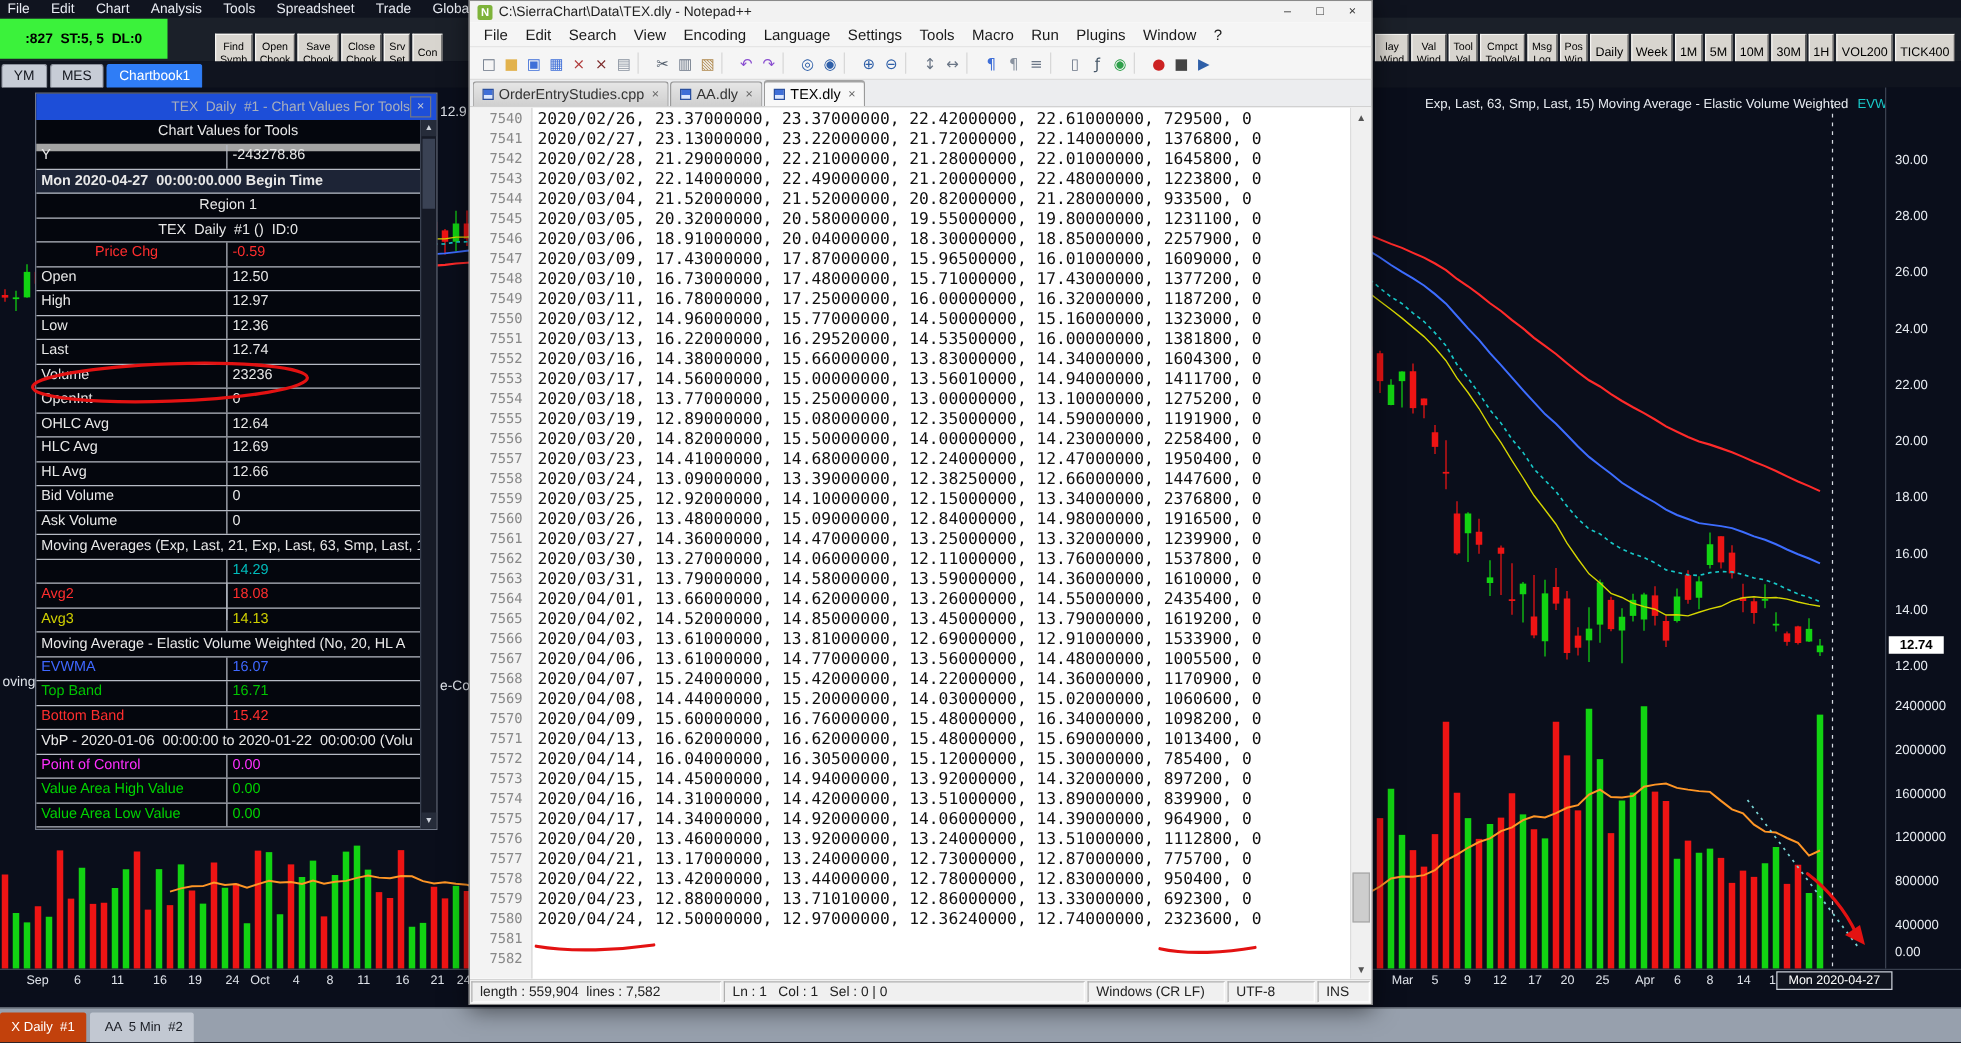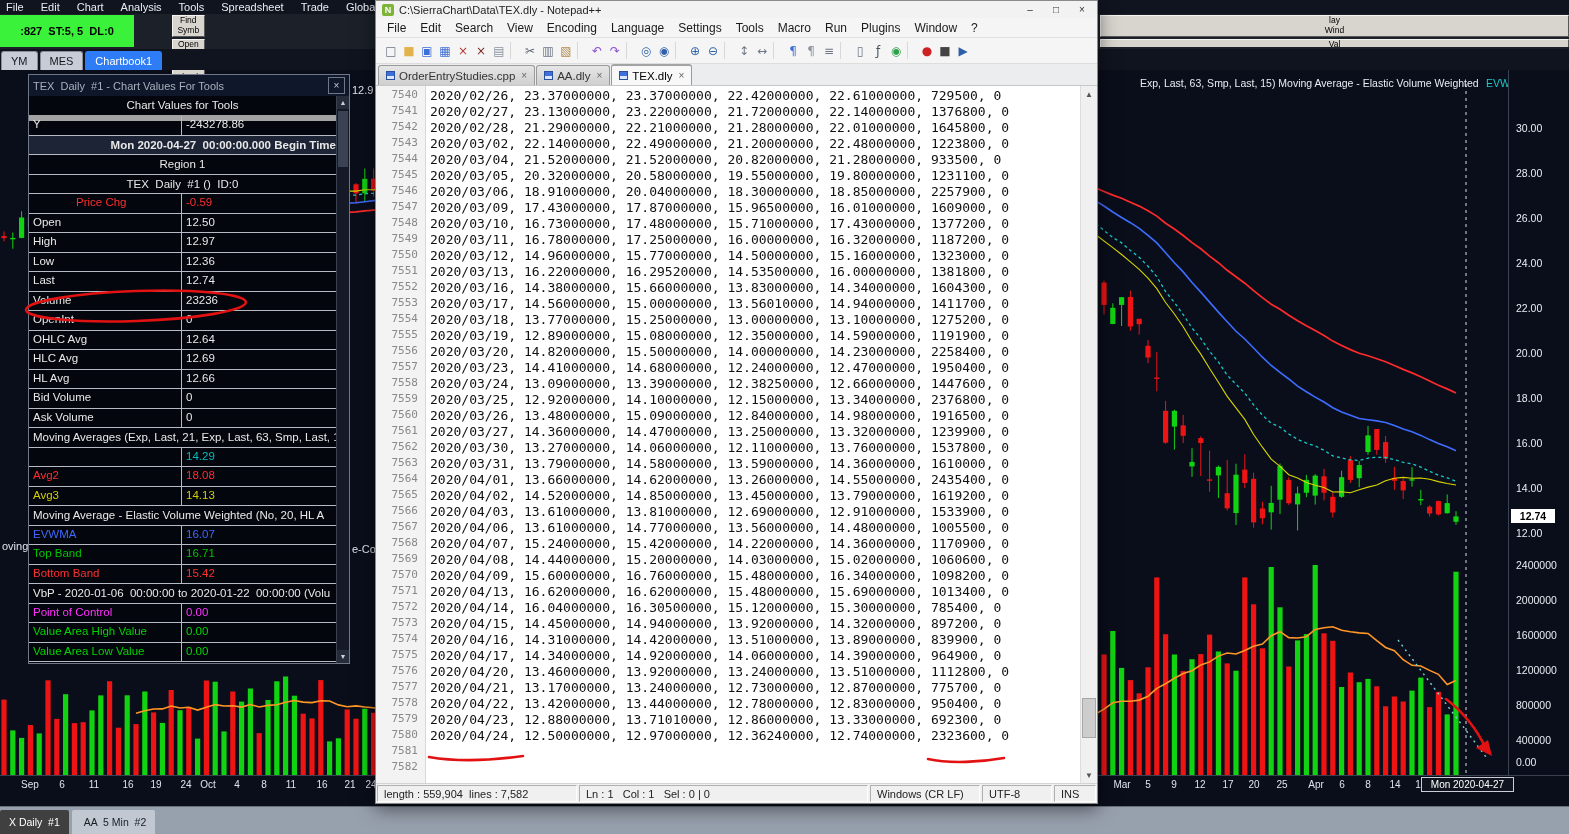--- a/index.html
+++ b/index.html
@@ -5,55 +5,55 @@
   html,body{margin:0;padding:0;background:#0a0e1b;}
   .screen{position:relative;width:1569px;height:834px;overflow:hidden;font-family:"Liberation Sans",sans-serif;background:#0a0e1b;}
   #chart-svg{position:absolute;left:0;top:0;z-index:1;pointer-events:none;}
   .frag{position:absolute;z-index:4;font-size:11px;color:#dfe3ea;white-space:pre;}
 
   
   .sc-menubar{position:absolute;left:0;top:0;width:100%;height:14px;background:#10141f;z-index:5;display:flex;gap:17px;padding-left:6px;align-items:center;box-sizing:border-box;}
   .sc-menu-item{font-size:11px;color:#e8ebf2;white-space:nowrap;}
   .sc-toolbar{position:absolute;left:0;top:14px;width:100%;height:35px;background:#1b2029;z-index:5;}
   .sc-status-box{position:absolute;left:0;top:1px;width:134px;height:32px;background:#3bf23b;color:#000;font-size:11px;font-weight:bold;display:flex;align-items:center;justify-content:center;white-space:pre;}
-  .sc-tb-group{position:absolute;top:1px;height:32px;display:flex;gap:2px;align-items:stretch;flex-direction:column;}
+  .sc-tb-group{position:absolute;top:13px;height:32px;display:flex;gap:2px;align-items:stretch;}
   #sc-tb-left{left:172px;}
   #sc-tb-right{left:1100px;width:469px;overflow:hidden;}
   .scbtn{background:#d8d5cf;border:1px solid;border-color:#f5f4f1 #58585a #58585a #f5f4f1;color:#000;font-size:8.5px;line-height:1.15;display:flex;flex-direction:column;align-items:center;justify-content:center;padding:0 3px;white-space:nowrap;box-sizing:border-box;}
   .scbtn.tf{font-size:10px;}
   .sc-tabbar{position:absolute;left:0;top:49px;width:100%;height:21px;background:#10141f;z-index:5;display:flex;align-items:flex-end;gap:2px;padding-left:1px;box-sizing:border-box;}
   .sc-tab{height:19px;padding:0 9px;background:#c7ccd6;color:#14171f;font-size:11px;display:flex;align-items:center;border-radius:3px 3px 0 0;border:1px solid #8a8f9a;border-bottom:none;box-sizing:border-box;}
   .sc-tab.active{background:#2f7df6;color:#fff;border-color:#2f7df6;}
   .study-label{position:absolute;left:1102px;top:77px;width:382px;height:13px;overflow:hidden;font-size:10.5px;color:#e8ecf2;z-index:4;white-space:nowrap;margin-left:38px;}
   .study-suffix{position:absolute;left:1486px;top:77px;font-size:10.5px;color:#19c9c9;z-index:4;}
   .price-scale{position:absolute;left:1508px;top:70px;width:61px;height:705px;background:#0a0e1b;border-left:1px solid #3a4150;z-index:5;box-sizing:border-box;}
   .ps-label{position:absolute;left:7px;transform:translateY(-50%);font-size:10.5px;color:#e8ecf2;}
   .ps-last{position:absolute;left:2px;width:44px;height:14px;background:#ffffff;color:#000;font-size:10.5px;font-weight:bold;display:flex;align-items:center;justify-content:center;transform:translateY(-50%);}
   .time-axis{position:absolute;left:0;top:775px;width:100%;height:19px;background:#0a0e1b;border-top:1px solid #3a4150;z-index:5;box-sizing:border-box;}
   .ta-tick{position:absolute;top:3px;transform:translateX(-50%);font-size:10px;color:#dfe3ea;}
   .ta-date{position:absolute;left:1421px;top:1px;width:93px;height:15px;background:#10141f;border:1px solid #c9ced8;color:#fff;font-size:10px;display:flex;align-items:center;justify-content:center;z-index:6;box-sizing:border-box;}
   .sc-bottombar{position:absolute;left:0;top:806px;width:100%;height:28px;background:#97a0ad;z-index:5;display:flex;align-items:flex-end;gap:3px;box-sizing:border-box;border-top:1px solid #6a707a;}
   .bb-tab{height:24px;padding:0 9px;display:flex;align-items:center;font-size:10.5px;border-radius:2px 2px 0 0;white-space:pre;}
-  .bb-tab.active{background:#404040;color:#fff;}
+  .bb-tab.active{background:#c2410c;color:#fff;}
   .bb-tab.inactive{background:#c2c8d2;color:#1a1d24;padding-left:12px;}
 
   
   .panel{position:absolute;left:28px;top:74px;width:322px;height:590px;background:#04060d;border:1px solid #707787;z-index:10;display:flex;flex-direction:column;box-sizing:border-box;}
-  .panel-title{height:21px;background:#0f172a;display:flex;align-items:center;padding:0 4px;flex:0 0 21px;}
+  .panel-title{height:21px;background:#1d4ed8;display:flex;align-items:center;padding:0 4px;flex:0 0 21px;text-align:right;}
   .panel-title-text{flex:1;font-size:11px;color:#a9afbc;white-space:pre;overflow:hidden;}
   .panel-close{width:15px;height:15px;border:1px solid #707787;color:#c3c8d2;font-size:10px;display:flex;align-items:center;justify-content:center;}
   .panel-body{flex:1;position:relative;}
   .panel-header{height:19px;line-height:19px;text-align:center;color:#e8e8e8;font-size:11.5px;border-bottom:6px solid #a3a3a3;margin-right:13px;}
   #panel-rows{position:absolute;top:20px;left:0;right:13px;bottom:0;overflow:hidden;}
   .prow{display:grid;grid-template-columns:152px 1fr;height:19.5px;border-bottom:1px solid #b6bac4;font-size:11.5px;color:#e8e8e8;box-sizing:border-box;}
   .prow>span{padding:2px 0 0 4px;white-space:pre;overflow:hidden;}
   .prow>span:last-child{border-left:1px solid #b6bac4;}
   .prow-full{height:19.5px;line-height:18px;border-bottom:1px solid #b6bac4;font-size:11.5px;color:#e8e8e8;padding-left:4px;white-space:pre;overflow:hidden;box-sizing:border-box;}
   .prow-full.center{text-align:center;padding-left:0;}
-  .prow-full.begin{text-align:right;padding-left:4px;font-weight:bold;background:#1d2436;}
+  .prow-full.begin{text-align:left;padding-left:4px;font-weight:bold;background:#1d2436;}
   .panel-sb{position:absolute;right:0;top:0;bottom:0;width:13px;background:#161a26;border-left:1px solid #3a4150;box-sizing:border-box;}
   .psb-btn{position:absolute;left:0;width:12px;height:13px;background:#262c3a;color:#cfd4dc;font-size:7px;display:flex;align-items:center;justify-content:center;}
   .psb-btn.up{top:0;}.psb-btn.down{bottom:0;}
   .psb-thumb{position:absolute;left:1px;top:15px;width:10px;height:56px;background:#3a4254;}
 
   
   .npp{position:absolute;left:375px;top:0;width:723px;height:804px;z-index:20;background:#fff;border:1px solid #8a8a8a;box-shadow:0 4px 18px rgba(0,0,0,.55);display:flex;flex-direction:column;box-sizing:border-box;}
   .npp-title{height:17px;background:#f2f2f2;display:flex;align-items:center;padding:0 2px 0 6px;flex:0 0 17px;}
   .npp-appicon{width:12px;height:12px;background:#7eb33a;color:#fff;font-size:9px;font-weight:bold;display:flex;align-items:center;justify-content:center;border-radius:2px;margin-right:5px;}
   .npp-title-text{flex:1;font-size:11px;color:#222;white-space:nowrap;overflow:hidden;}

